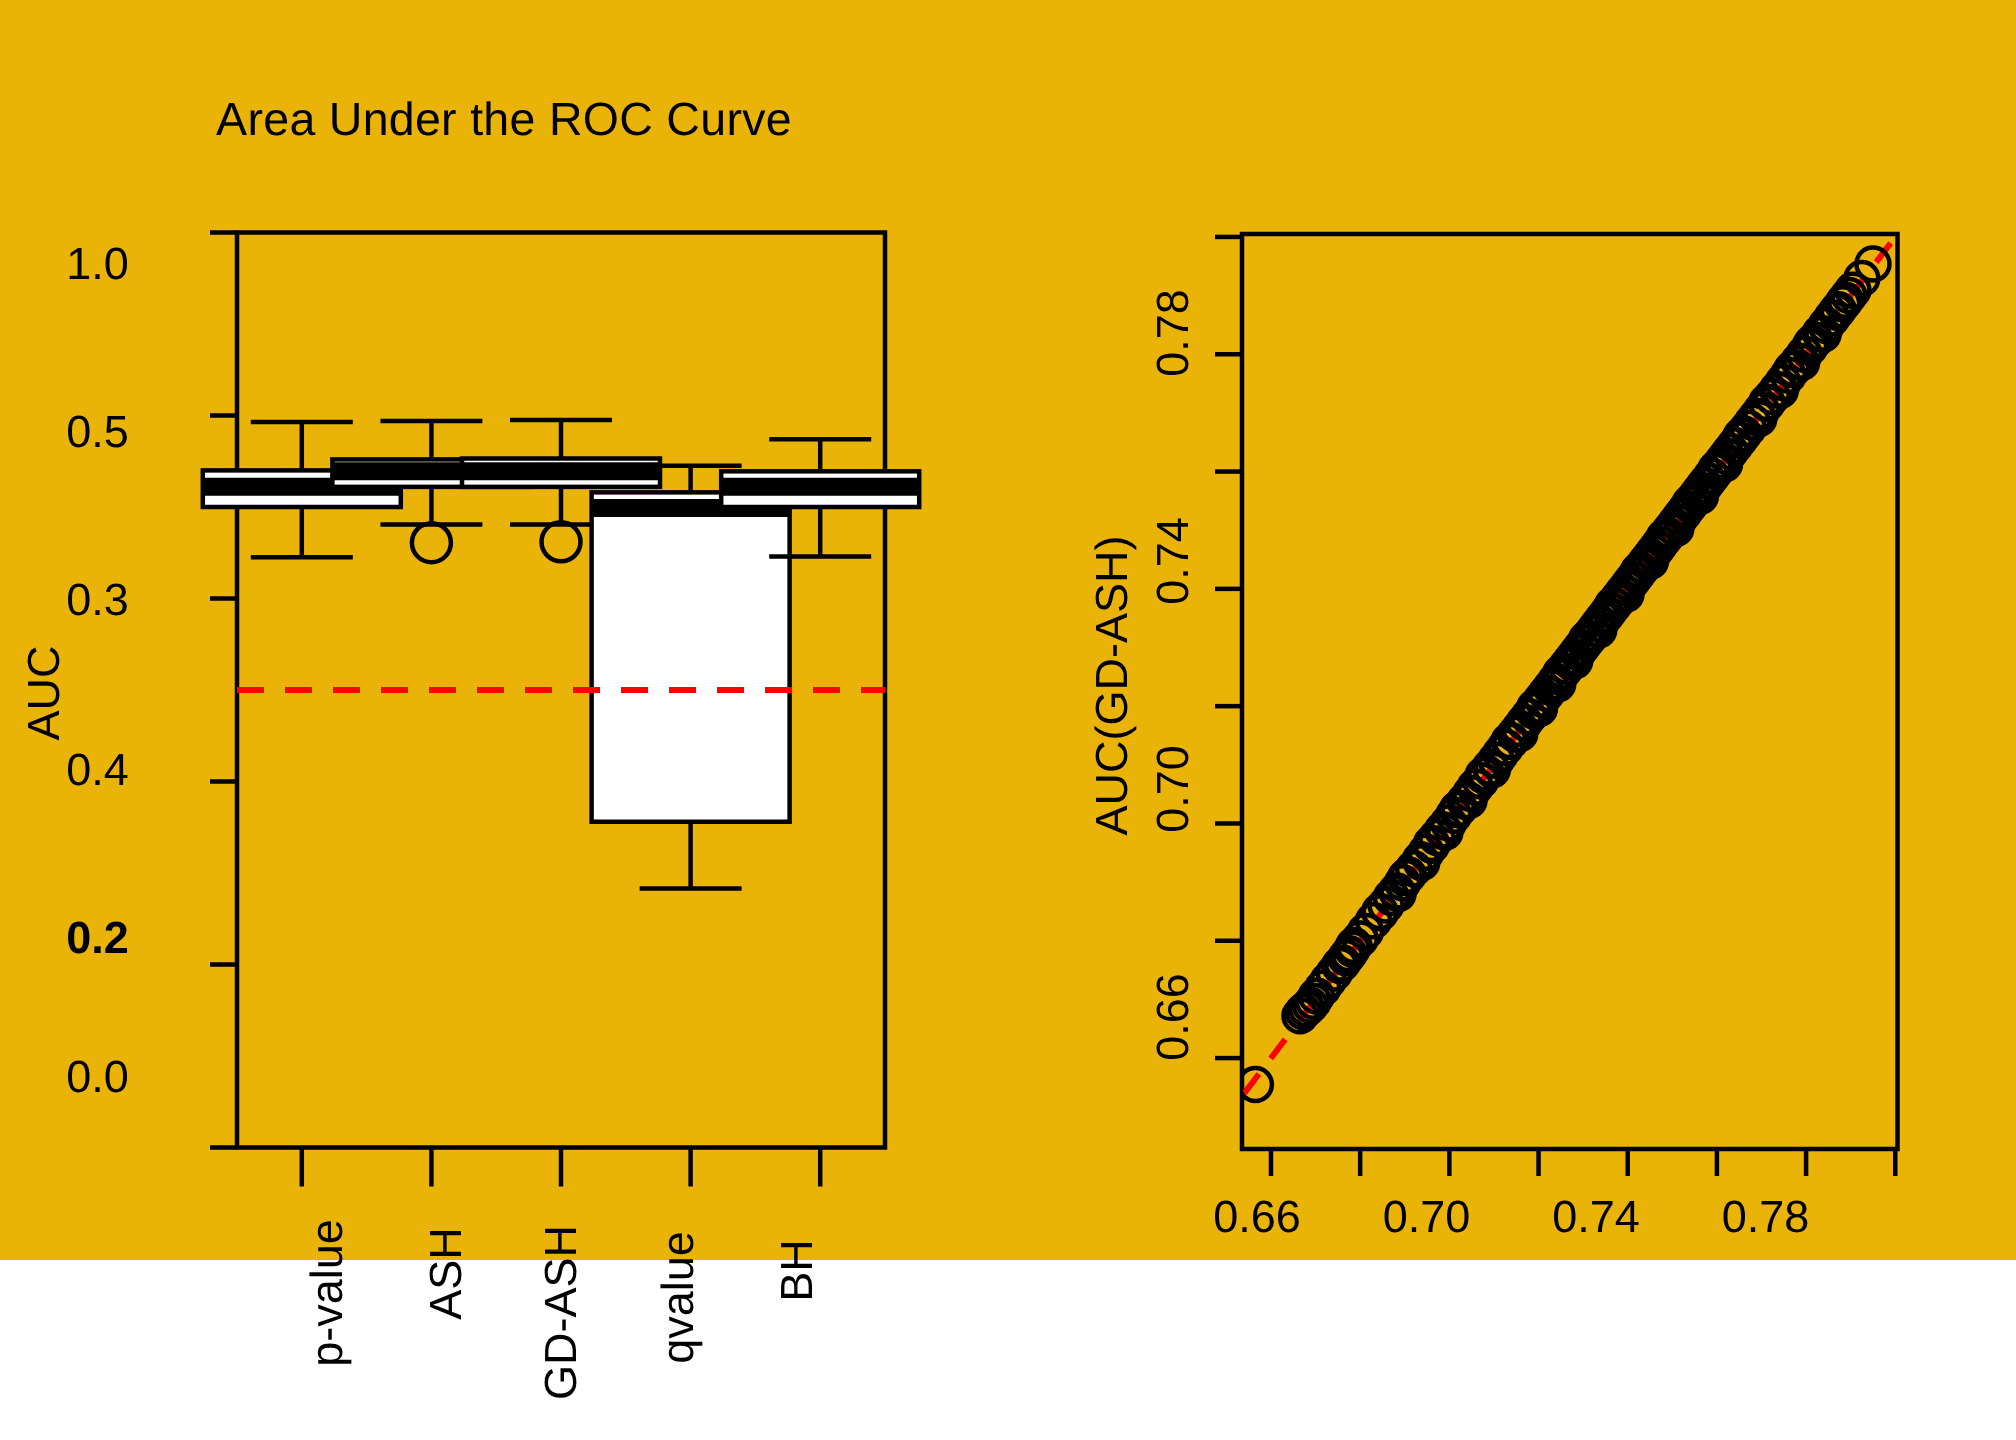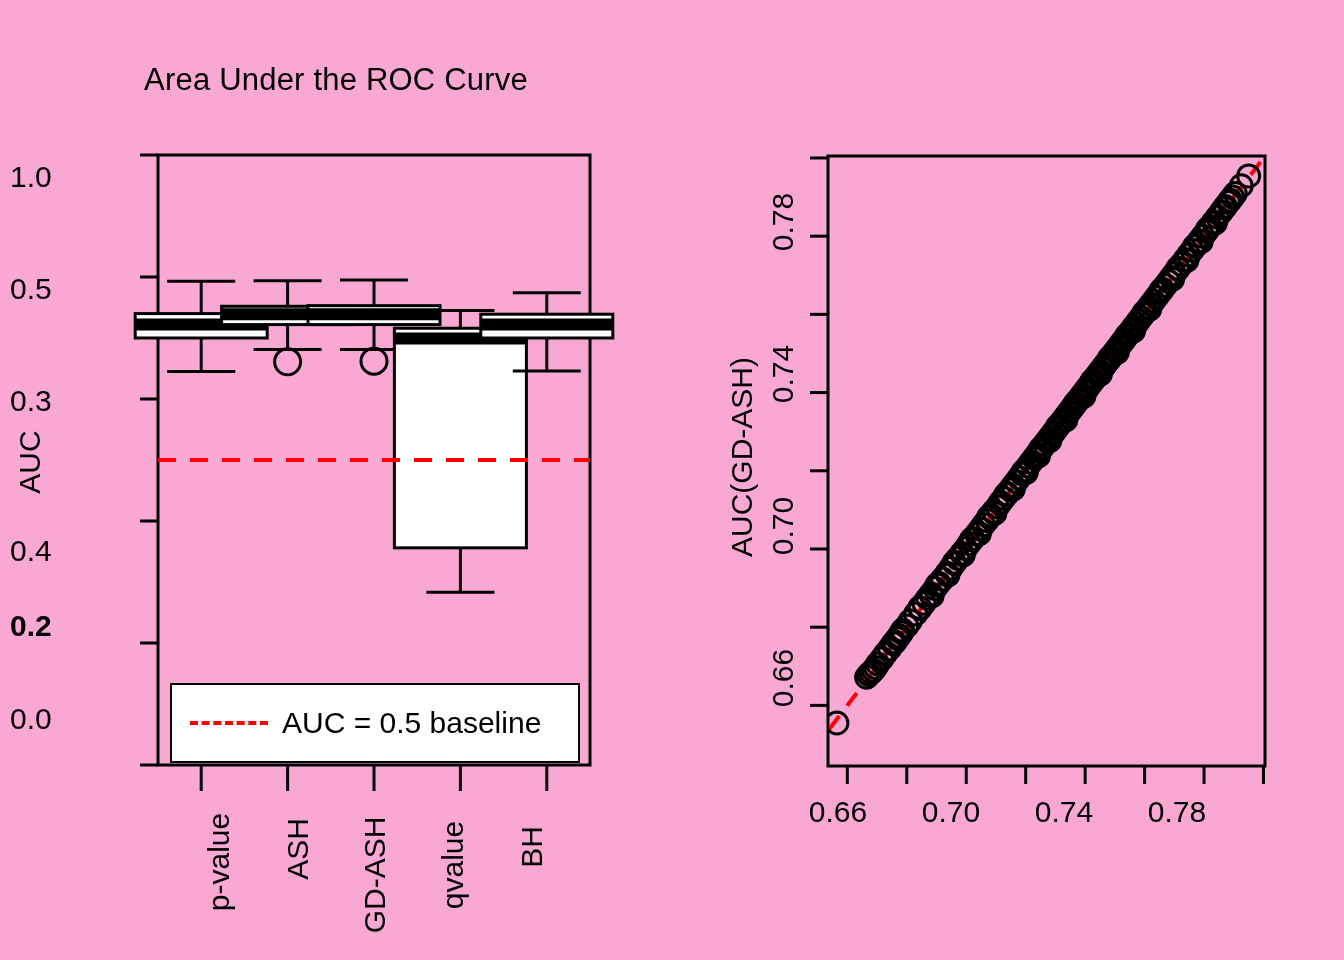--- a/index.html
+++ b/index.html
@@ -10,22 +10,22 @@
   body {
     width: 1344px;
     height: 960px;
     font-family: "Liberation Sans", sans-serif;
     color: #000000;
     overflow: hidden;
   }
   #figure {
     position: relative;
     width: 1344px;
-    height: 960px;
-    background: #f9a8d4;
+    height: 840px;
+    background: #eab308;
   }
   .panel {
     position: absolute;
     top: 0;
     height: 960px;
   }
   #panel-left  { left: 0;   width: 672px; }
   #panel-right { left: 672px; width: 672px; }
 
   .panel-title {
@@ -43,21 +43,21 @@
     top: 0;
     overflow: visible;
   }
 
   .axis-tick-label {
     position: absolute;
     font-size: 30px;
     white-space: nowrap;
   }
   .axis-tick-label.right-align {
-    text-align: left;
+    text-align: center;
   }
   .rot90 {
     transform: rotate(-90deg);
     transform-origin: 50% 50%;
   }
   .axis-title {
     position: absolute;
     font-size: 30px;
     white-space: nowrap;
     text-align: center;
@@ -87,21 +87,21 @@
 
 <div id="figure">
 
   <div class="panel" id="panel-left">
 
     <div class="panel-title" style="left:0; top:62px;">Area Under the ROC Curve</div>
 
     <div class="axis-tick-label right-align" style="left:10px; top:160px; width:110px;">1.0</div>
     <div class="axis-tick-label right-align" style="left:10px; top:272px; width:110px;">0.5</div>
     <div class="axis-tick-label right-align" style="left:10px; top:384px; width:110px;">0.3</div>
-    <div class="axis-tick-label right-align" style="left:10px; top:497px; width:110px;margin-top:37px;">0.4</div>
+    <div class="axis-tick-label right-align" style="left:10px; top:497px; width:110px;">0.4</div>
     <div class="axis-tick-label right-align" style="left:10px; top:609px; width:110px;font-weight:bold;">0.2</div>
     <div class="axis-tick-label right-align" style="left:10px; top:702px; width:110px;">0.0</div>
 
     <div class="axis-title rot90" style="left:-30px; top:445px; width:120px;">AUC</div>
 
     <div class="axis-tick-label rot90" style="left:149px; top:845px; width:140px; text-align:center;">p-value</div>
     <div class="axis-tick-label rot90" style="left:228px; top:832px; width:140px; text-align:center;">ASH</div>
     <div class="axis-tick-label rot90" style="left:305px; top:858px; width:140px; text-align:center;">GD-ASH</div>
     <div class="axis-tick-label rot90" style="left:383px; top:848px; width:140px; text-align:center;">qvalue</div>
     <div class="axis-tick-label rot90" style="left:462px; top:830px; width:140px; text-align:center;">BH</div>
@@ -157,24 +157,20 @@
           <line x1="546.8" y1="314.21" x2="546.8" y2="292.86" stroke="#000" stroke-width="3"></line>
           <line x1="512.8" y1="292.86" x2="580.8" y2="292.86" stroke="#000" stroke-width="3"></line>
           <line x1="546.8" y1="338" x2="546.8" y2="370.94" stroke="#000" stroke-width="3"></line>
           <line x1="512.8" y1="370.94" x2="580.8" y2="370.94" stroke="#000" stroke-width="3"></line>
           <rect x="480.79999999999995" y="314.21" width="132" height="23.79000000000002" fill="#fff" stroke="#000" stroke-width="3"></rect>
           <line x1="480.79999999999995" y1="324.58000000000004" x2="612.8" y2="324.58000000000004" stroke="#000" stroke-width="12"></line>
         </g>
         <line x1="158" y1="460" x2="590" y2="460" stroke="#ff0000" stroke-width="4" stroke-dasharray="18,14"></line>
       </svg>
 
-    <div class="legend-box" style="left:170px; top:683px; width:410px; height:80px;">
-      <span class="legend-key"></span>
-      <span class="legend-label">AUC = 0.5 baseline</span>
-    </div>
   </div>
 
   <div class="panel" id="panel-right">
 
 
     <div class="axis-tick-label rot90" style="left:56px; top:205px; width:110px; text-align:center;">0.78</div>
     <div class="axis-tick-label rot90" style="left:56px; top:357px; width:110px; text-align:center;">0.74</div>
     <div class="axis-tick-label rot90" style="left:56px; top:509px; width:110px; text-align:center;">0.70</div>
     <div class="axis-tick-label rot90" style="left:56px; top:661px; width:110px; text-align:center;">0.66</div>
 

